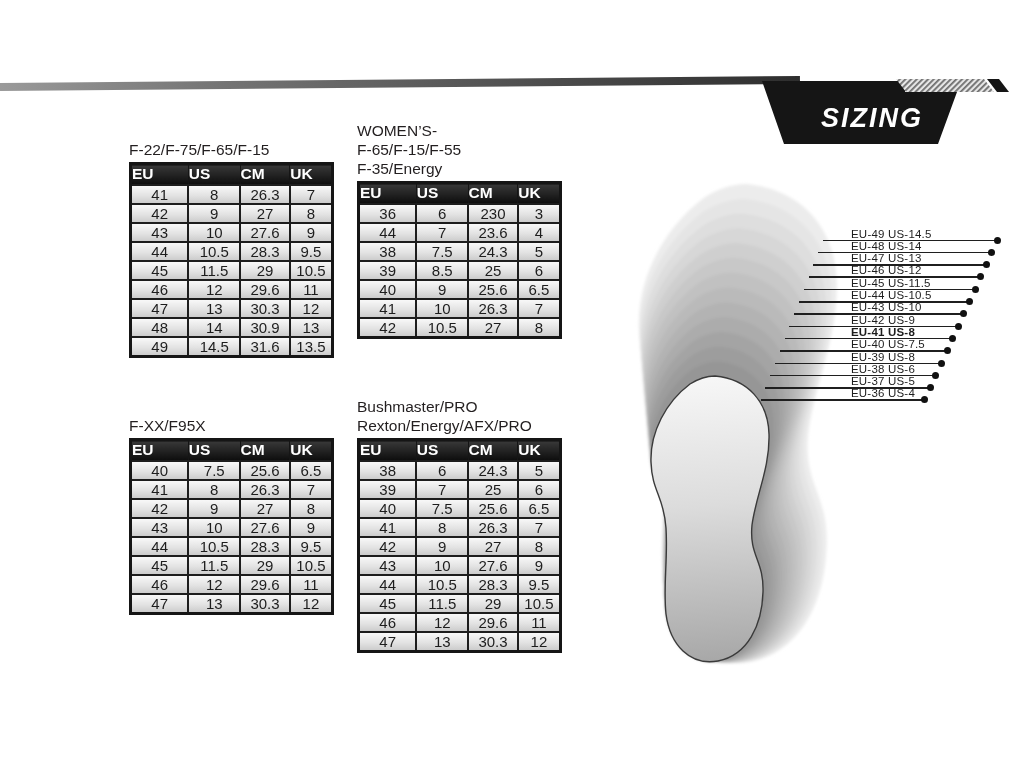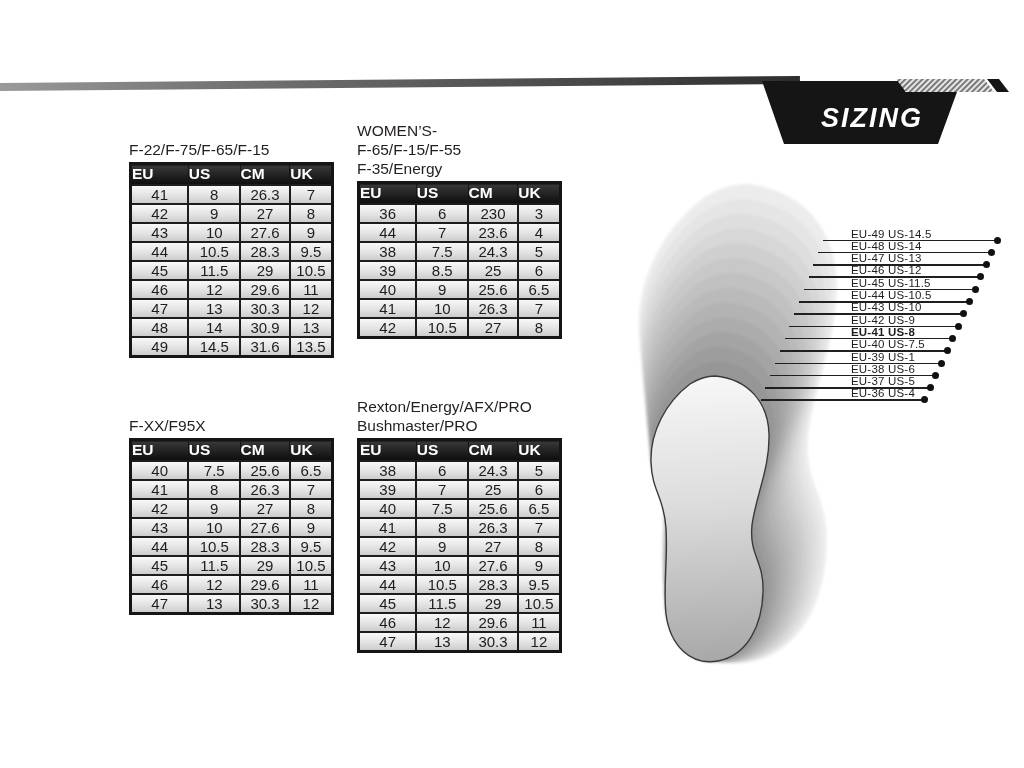--- a/index.html
+++ b/index.html
@@ -291,22 +291,22 @@
             <td>13</td>
             <td>30.3</td>
             <td>12</td>
           </tr>
         </tbody>
     </table>
   </div>
 
   <div class="table-block" style="left:357px;top:397px">
     <div class="table-title">
+      <div>Bushmaster/PRO</div>
       <div>Rexton/Energy/AFX/PRO</div>
-      <div>Bushmaster/PRO</div>
     </div>
     <table class="size-table">
       <colgroup>
           <col style="width:57px">
           <col style="width:51px">
           <col style="width:49px">
           <col style="width:42px">
         </colgroup>
       <thead>
         <tr>
@@ -478,21 +478,21 @@
 
       <div class="callout" style="left: 779.8px; top: 337.7px; width: 170.8px;">
         <span class="callout-line"></span>
         <span class="callout-dot"></span>
         <span class="callout-text" style="left: 71.2px;">EU-40  US-7.5</span>
       </div>
 
       <div class="callout" style="left: 775px; top: 350px; width: 170px;">
         <span class="callout-line"></span>
         <span class="callout-dot"></span>
-        <span class="callout-text" style="left: 76px;">EU-39  US-1</span>
+        <span class="callout-text" style="left: 76px;">EU-39  US-8</span>
       </div>
 
       <div class="callout" style="left: 770.2px; top: 362.3px; width: 169.2px;">
         <span class="callout-line"></span>
         <span class="callout-dot"></span>
         <span class="callout-text" style="left: 80.8px;">EU-38  US-6</span>
       </div>
 
       <div class="callout" style="left: 765.4px; top: 374.6px; width: 168.4px;">
         <span class="callout-line"></span>

